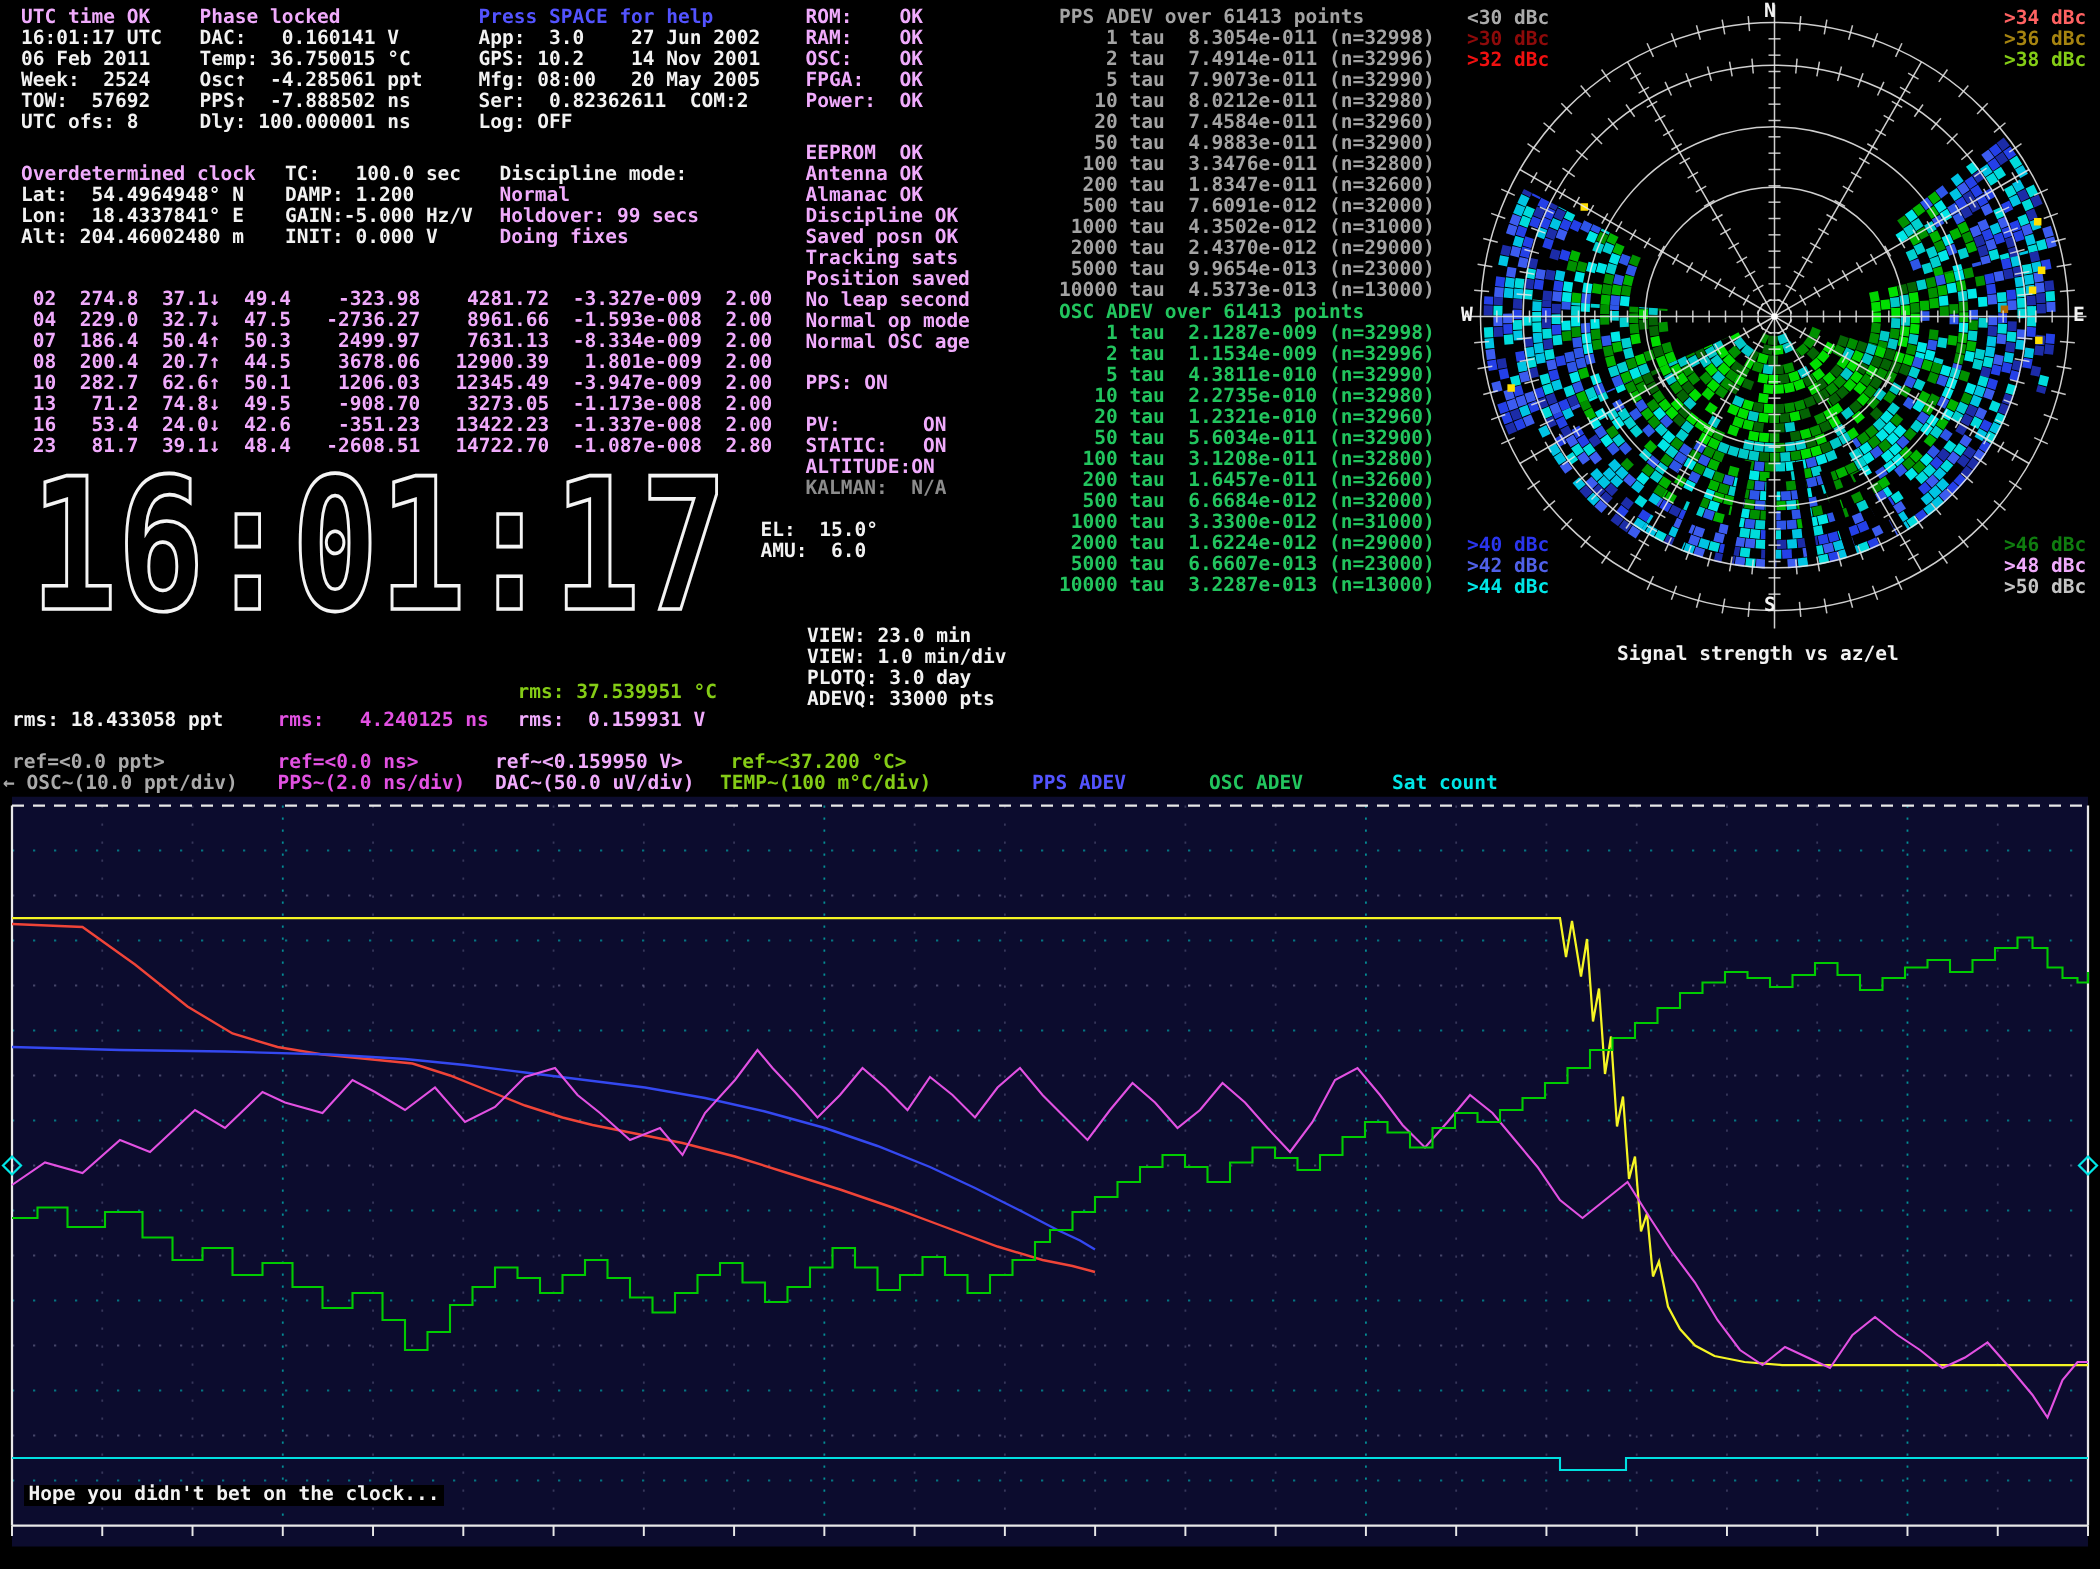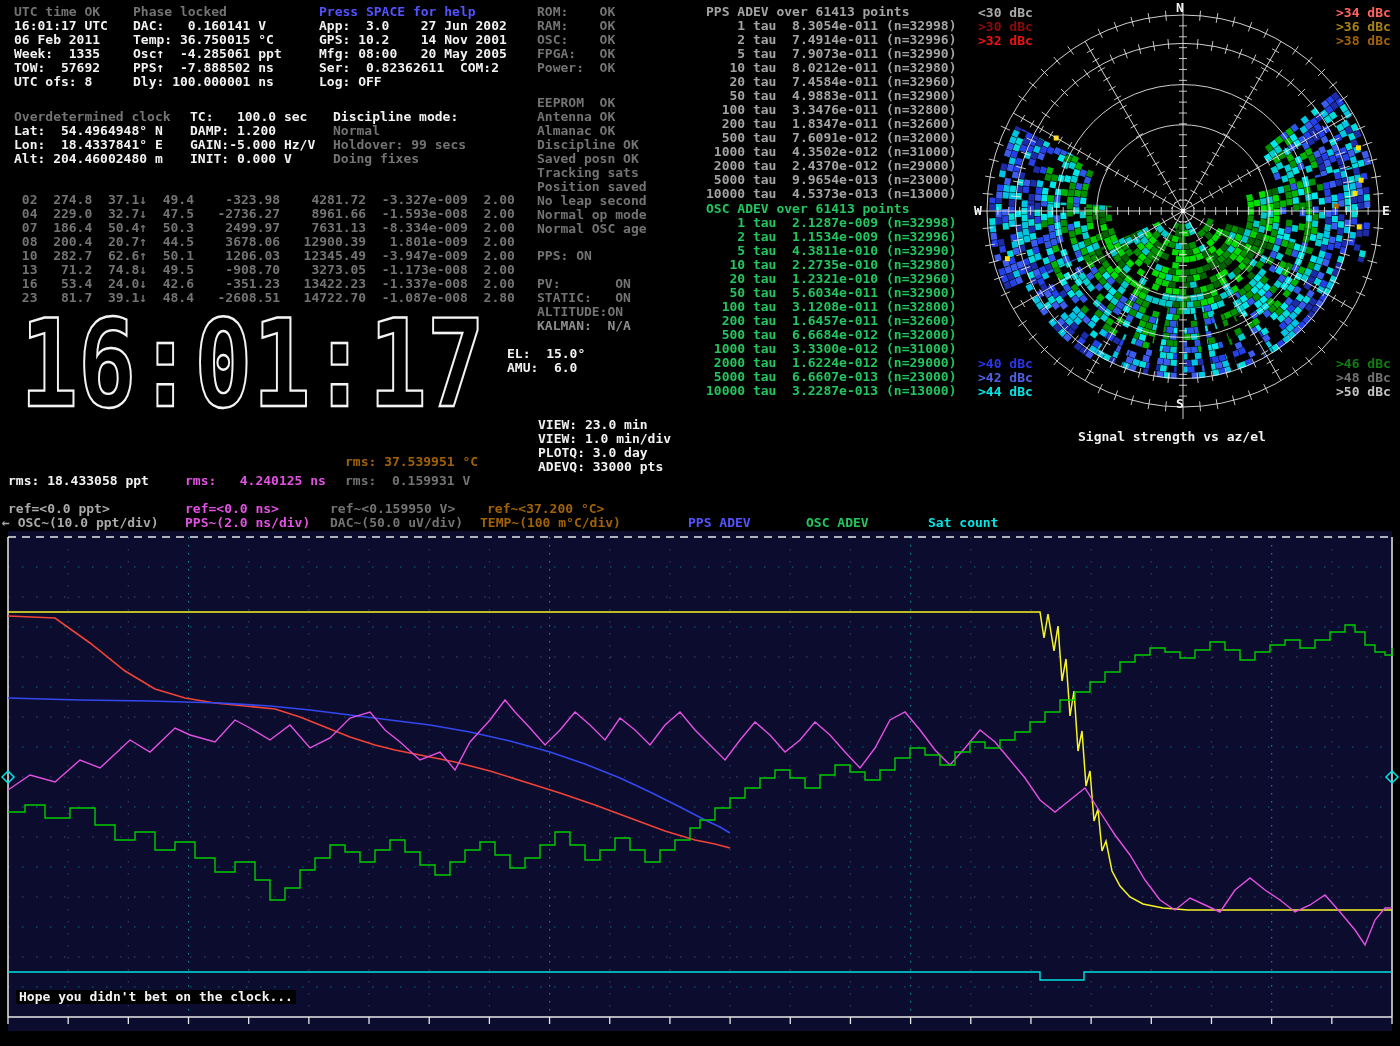--- a/index.html
+++ b/index.html
@@ -1,38 +1,38 @@
 <!DOCTYPE html>
 <html><head>
 <meta charset="utf-8">
 <style>
   html,body{margin:0;padding:0;background:#000;}
   #screen{position:relative;width:1400px;height:1046px;background:#000;overflow:hidden;
           font-family:"DejaVu Sans Mono","Liberation Mono",monospace;font-weight:700;
           font-size:13px;line-height:14px;}
   .blk{position:absolute;white-space:pre;}
   .tl{height:14px;}
-  .g{color:#737373}.w{color:#f2f2f2}.bl{color:#5353ff}.ab{color:#a3a3a3}
-  .r{color:#22c55e}.m{color:#e251e2}.y{color:#a16207}.c{color:#00e6e6}
+  .g{color:#f0abfc}.w{color:#f2f2f2}.bl{color:#5353ff}.ab{color:#a3a3a3}
+  .r{color:#22c55e}.m{color:#e251e2}.y{color:#84cc16}.c{color:#00e6e6}
   .gy{color:#aaaaaa}.dgy{color:#8c8c8c}.dr{color:#8e0a0a}.rr{color:#f01010}
   .sal{color:#ff6262}.dy{color:#a68410}.dg{color:#0f7d0f}.lg{color:#c4c4c4}
   .bb{color:#2a35ee}.mb{color:#5061e8}
   #plot-svg{position:absolute;left:0;top:531px;}
   #polar-svg{position:absolute;left:975px;top:0;}
   #clock-svg{position:absolute;left:10px;top:296px;}
   #plot-msg{position:absolute;left:16px;top:990px;color:#f2f2f2;background:#000;padding:0 3px;}
   .cmp{position:absolute;color:#f2f2f2;}
   #cap{position:absolute;left:1078px;top:430px;color:#f2f2f2;}
 </style>
 </head>
 <body>
 
 <div id="screen">
 
-  <div class="blk" style="left:14px;top:5px"><div class="tl g">UTC time OK</div><div class="tl w">16:01:17 UTC</div><div class="tl w">06 Feb 2011</div><div class="tl w">Week:  1335</div><div class="tl w">TOW:  57692</div><div class="tl w">UTC ofs: 8</div></div>
+  <div class="blk" style="left:14px;top:5px"><div class="tl g">UTC time OK</div><div class="tl w">16:01:17 UTC</div><div class="tl w">06 Feb 2011</div><div class="tl w">Week:  2524</div><div class="tl w">TOW:  57692</div><div class="tl w">UTC ofs: 8</div></div>
   <div class="blk" style="left:133px;top:5px"><div class="tl g">Phase locked</div><div class="tl w">DAC:   0.160141 V</div><div class="tl w">Temp: 36.750015 °C</div><div class="tl w">Osc↑  -4.285061 ppt</div><div class="tl w">PPS↑  -7.888502 ns</div><div class="tl w">Dly: 100.000001 ns</div></div>
   <div class="blk" style="left:319px;top:5px"><div class="tl bl">Press SPACE for help</div><div class="tl w">App:  3.0    27 Jun 2002</div><div class="tl w">GPS: 10.2    14 Nov 2001</div><div class="tl w">Mfg: 08:00   20 May 2005</div><div class="tl w">Ser:  0.82362611  COM:2</div><div class="tl w">Log: OFF</div></div>
   <div class="blk" style="left:537px;top:5px"><div class="tl g">ROM:    OK</div><div class="tl g">RAM:    OK</div><div class="tl g">OSC:    OK</div><div class="tl g">FPGA:   OK</div><div class="tl g">Power:  OK</div></div>
   <div class="blk" style="left:14px;top:110px"><div class="tl g">Overdetermined clock</div><div class="tl w">Lat:  54.4964948° N</div><div class="tl w">Lon:  18.4337841° E</div><div class="tl w">Alt: 204.46002480 m</div></div>
   <div class="blk" style="left:190px;top:110px"><div class="tl w">TC:   100.0 sec</div><div class="tl w">DAMP: 1.200</div><div class="tl w">GAIN:-5.000 Hz/V</div><div class="tl w">INIT: 0.000 V</div></div>
   <div class="blk" style="left:333px;top:110px"><div class="tl w">Discipline mode:</div><div class="tl g">Normal</div><div class="tl g">Holdover: 99 secs</div><div class="tl g">Doing fixes</div></div>
   <div class="blk" style="left:14px;top:193px"><div class="tl g"> 02  274.8  37.1↓  49.4    -323.98    4281.72  -3.327e-009  2.00</div><div class="tl g"> 04  229.0  32.7↓  47.5   -2736.27    8961.66  -1.593e-008  2.00</div><div class="tl g"> 07  186.4  50.4↑  50.3    2499.97    7631.13  -8.334e-009  2.00</div><div class="tl g"> 08  200.4  20.7↑  44.5    3678.06   12900.39   1.801e-009  2.00</div><div class="tl g"> 10  282.7  62.6↑  50.1    1206.03   12345.49  -3.947e-009  2.00</div><div class="tl g"> 13   71.2  74.8↓  49.5    -908.70    3273.05  -1.173e-008  2.00</div><div class="tl g"> 16   53.4  24.0↓  42.6    -351.23   13422.23  -1.337e-008  2.00</div><div class="tl g"> 23   81.7  39.1↓  48.4   -2608.51   14722.70  -1.087e-008  2.80</div></div>
   <div class="blk" style="left:537px;top:96px"><div class="tl g">EEPROM  OK</div><div class="tl g">Antenna OK</div><div class="tl g">Almanac OK</div><div class="tl g">Discipline OK</div><div class="tl g">Saved posn OK</div><div class="tl g">Tracking sats</div><div class="tl g">Position saved</div><div class="tl g">No leap second</div><div class="tl g">Normal op mode</div><div class="tl g">Normal OSC age</div></div>
   <div class="blk" style="left:537px;top:249px"><div class="tl g">PPS: ON</div></div>
   <div class="blk" style="left:537px;top:277px"><div class="tl g">PV:       ON</div><div class="tl g">STATIC:   ON</div><div class="tl g">ALTITUDE:ON</div><div class="tl dgy">KALMAN:  N/A</div></div>

